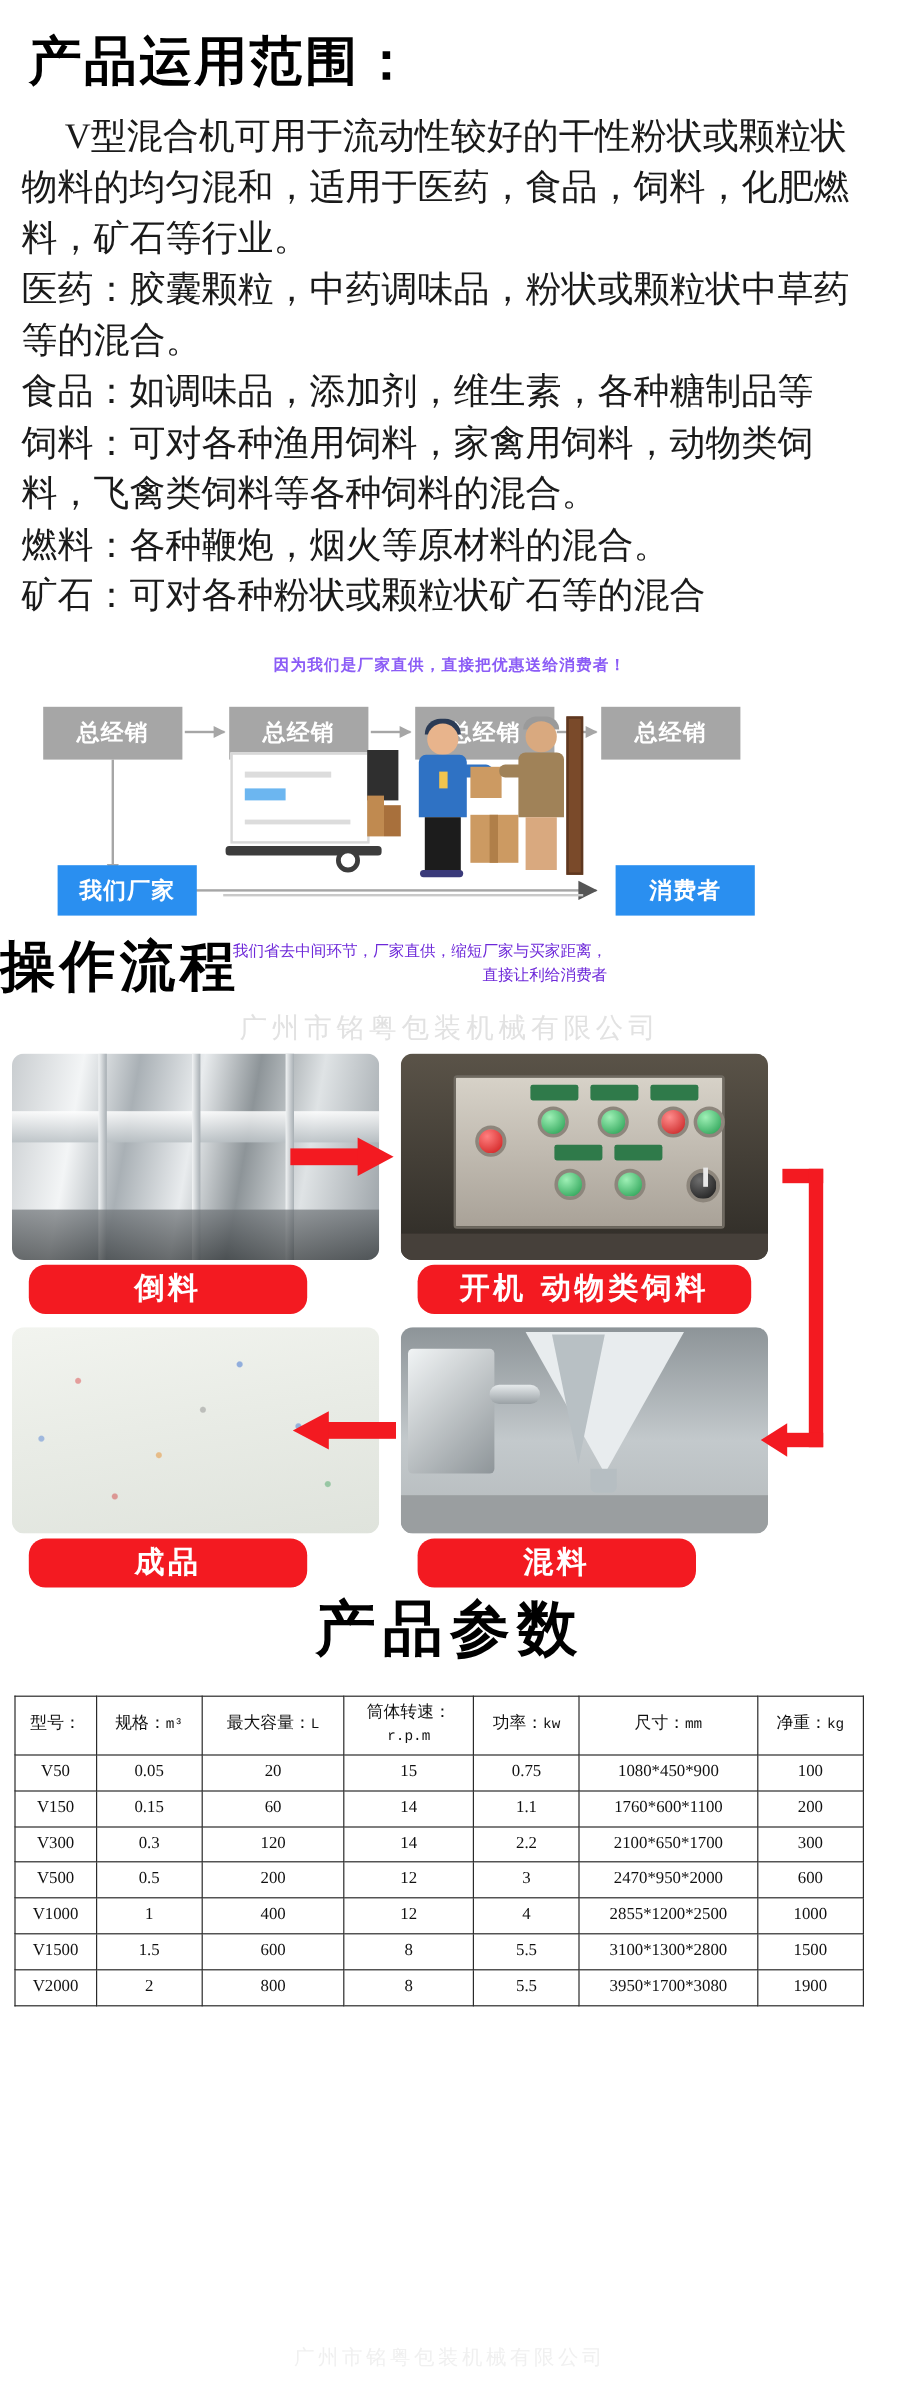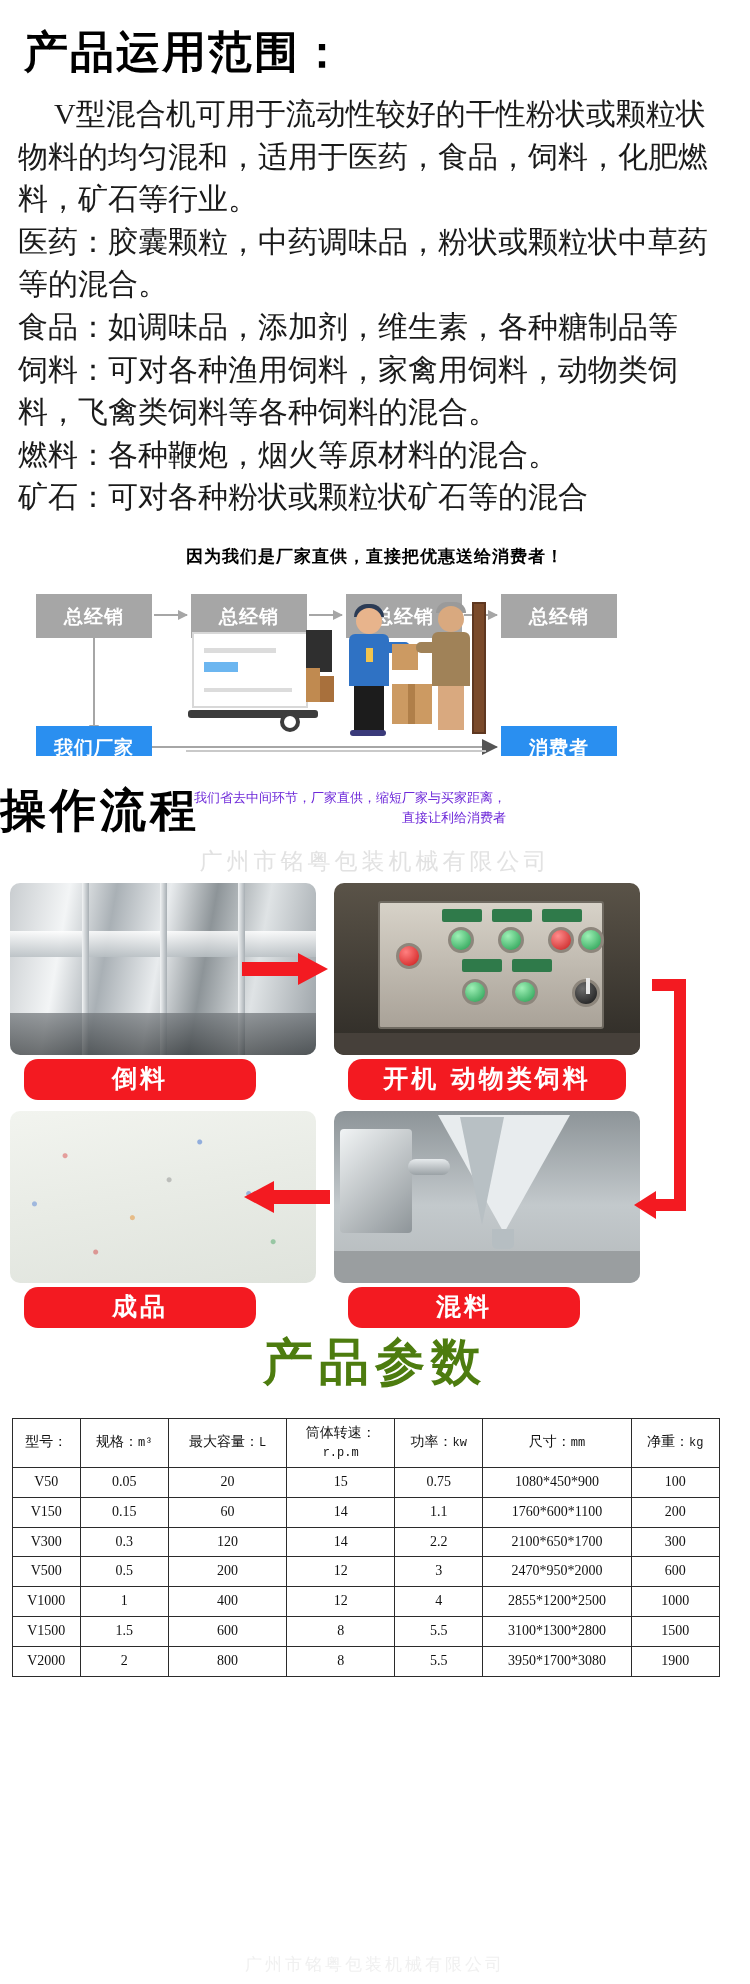--- a/index.html
+++ b/index.html
@@ -45,23 +45,23 @@
     font-size: 44px;
     font-weight: 700;
     color: #2a8ff0;
     letter-spacing: 3px;
     text-shadow: 2px 2px 0 rgba(0,0,0,0.10);
   }
   .promo-sub {
     text-align: center;
     margin-top: 13px;
     font-family: "DejaVu Sans", "Liberation Sans", sans-serif;
-    font-size: 17px;
-    font-weight: 700;
-    color: #000000;
+    font-size: 13px;
+    font-weight: 700;
+    color: #8b5cf6;
     letter-spacing: 1px;
   }
 
   .chain {
     position: relative;
     margin: 26px 16px 0 16px;
     height: 182px;
   }
   .node {
     position: absolute;
@@ -132,23 +132,24 @@
 
   .blue-node {
     position: absolute;
     background: #2a8ff0;
     color: #fff;
     font-family: "DejaVu Sans", "Liberation Sans", sans-serif;
     font-size: 19px;
     font-weight: 700;
     letter-spacing: 1px;
     width: 116px;
-    height: 30px;
+    height: 42px;
     line-height: 42px;
     text-align: center;
+    margin-left: 12px;
   }
   .blue-node.left  { left: 0px;   top: 132px; }
   .blue-node.right { left: 465px; top: 132px; }
 
   
   .scene {
     position: absolute;
     left: 150px; top: 8px;
     width: 300px; height: 150px;
   }
@@ -348,21 +349,21 @@
   .arrow-down-right .tip { position:absolute; left:-18px; bottom:-8px; width:0; height:0;
     border-right:22px solid #f31a21; border-top:14px solid transparent; border-bottom:14px solid transparent; }
 
   
   .params-title {
     text-align: center;
     font-family: "DejaVu Serif", "Liberation Serif", serif;
     font-size: 50px;
     font-weight: 700;
     letter-spacing: 6px;
-    color: #4d7c0f;
+    color: #000000;
     margin-top: 26px;
   }
   .table-wrap { margin: 22px 30px 0 12px; }
   table.params {
     width: 100%;
     border-collapse: collapse;
     font-family: "Liberation Serif", "DejaVu Serif", serif;
     font-size: 14px;
     color: #111;
   }

